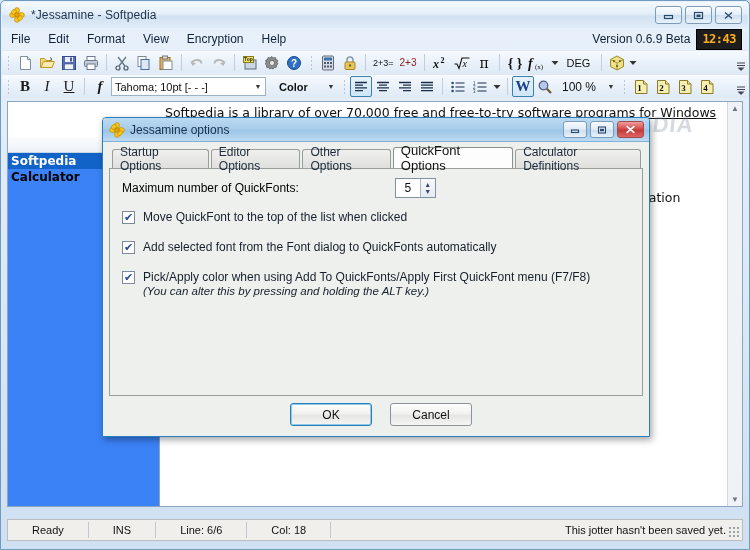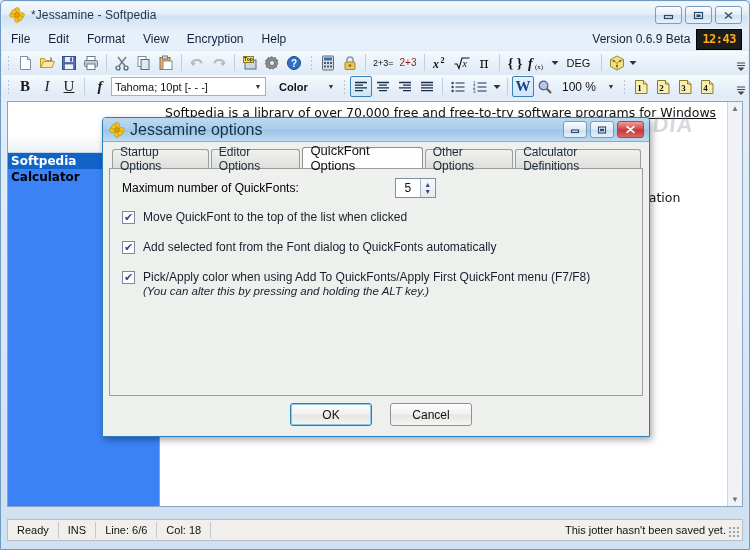--- a/index.html
+++ b/index.html
@@ -146,21 +146,21 @@
     display:flex; flex-direction:column; justify-content: space-between; align-items:center;
   }
   .vscroll .arr { font-size: 8px; color: #6a7787; padding: 2px 0;}
 
   
   .statusbar {
     position: absolute; left: 6px; right: 6px; bottom: 8px; height: 22px;
     background: #f0efec; border: 1px solid #b9bdc4;
     display: flex; align-items: center; font-size: 11px; color: #111;
   }
-  .scell { padding: 0 9px; border-right: 1px solid #c3c7cd; height: 16px; display:flex; align-items:center; white-space: nowrap;}
+  .scell { padding: 0 24px; border-right: 1px solid #c3c7cd; height: 16px; display:flex; align-items:center; white-space: nowrap;}
   .sfill { flex: 1; }
   .sright { padding-right: 16px; white-space: nowrap;}
   .grippy {
     position:absolute; right:2px; bottom:2px; width:12px; height:12px;
     background-image: radial-gradient(#9aa2ac 45%, transparent 46%);
     background-size: 4px 4px;
   }
 
   
   .dialog {
@@ -170,21 +170,21 @@
     border-radius: 4px 4px 0 0;
     box-shadow: 2px 3px 7px rgba(0,0,0,.35);
   }
   .dlg-title {
     height: 24px;
     background: linear-gradient(180deg,#bcd9f2 0%,#a9cdeb 48%,#9cc4e6 52%,#bcdaf3 100%);
     border-radius: 3px 3px 0 0;
     display: flex; align-items: center; border-bottom: 1px solid #7fb0d6;
   }
   .dlg-title .app-icon { margin-left: 6px; margin-right: 5px; }
-  .dlg-title-text { font-size: 16px; color: #17304a; }
+  .dlg-title-text { font-size: 12px; color: #17304a; }
   .dlg-wbtns { margin-left:auto; display:flex; gap:3px; margin-right:5px;}
   .dbtn {
     width: 24px; height: 17px; border: 1px solid #7a9cbc; border-radius: 3px;
     background: linear-gradient(180deg,#f8fbfe,#dfeaf6 50%,#cbdcee 52%,#e8f2fb);
     display:flex; align-items:center;justify-content:center; font-size:9px;color:#2b4a6b;
   }
   .dbtn.close {
     border:1px solid #a24b4b;
     background: linear-gradient(180deg,#f19d9d 0%,#d84b4b 45%,#c13b3b 55%,#e06565 100%);
     color:#fff; font-weight:bold; width:27px;
@@ -696,22 +696,22 @@
             </svg>
         </div>
       </div>
     </div>
 
     <div class="dlg-body">
 
       <div class="tabs">
         <div class="tab">Startup Options</div>
         <div class="tab">Editor Options</div>
+        <div class="tab">Other Options</div>
         <div class="tab active">QuickFont Options</div>
-        <div class="tab">Other Options</div>
         <div class="tab">Calculator Definitions</div>
       </div>
 
       <div class="tabpanel">
 
         <div class="row r1">
           <span class="lbl">Maximum number of QuickFonts:</span>
           <div class="spin">
             <span class="num">5</span>
             <span class="arrows">

